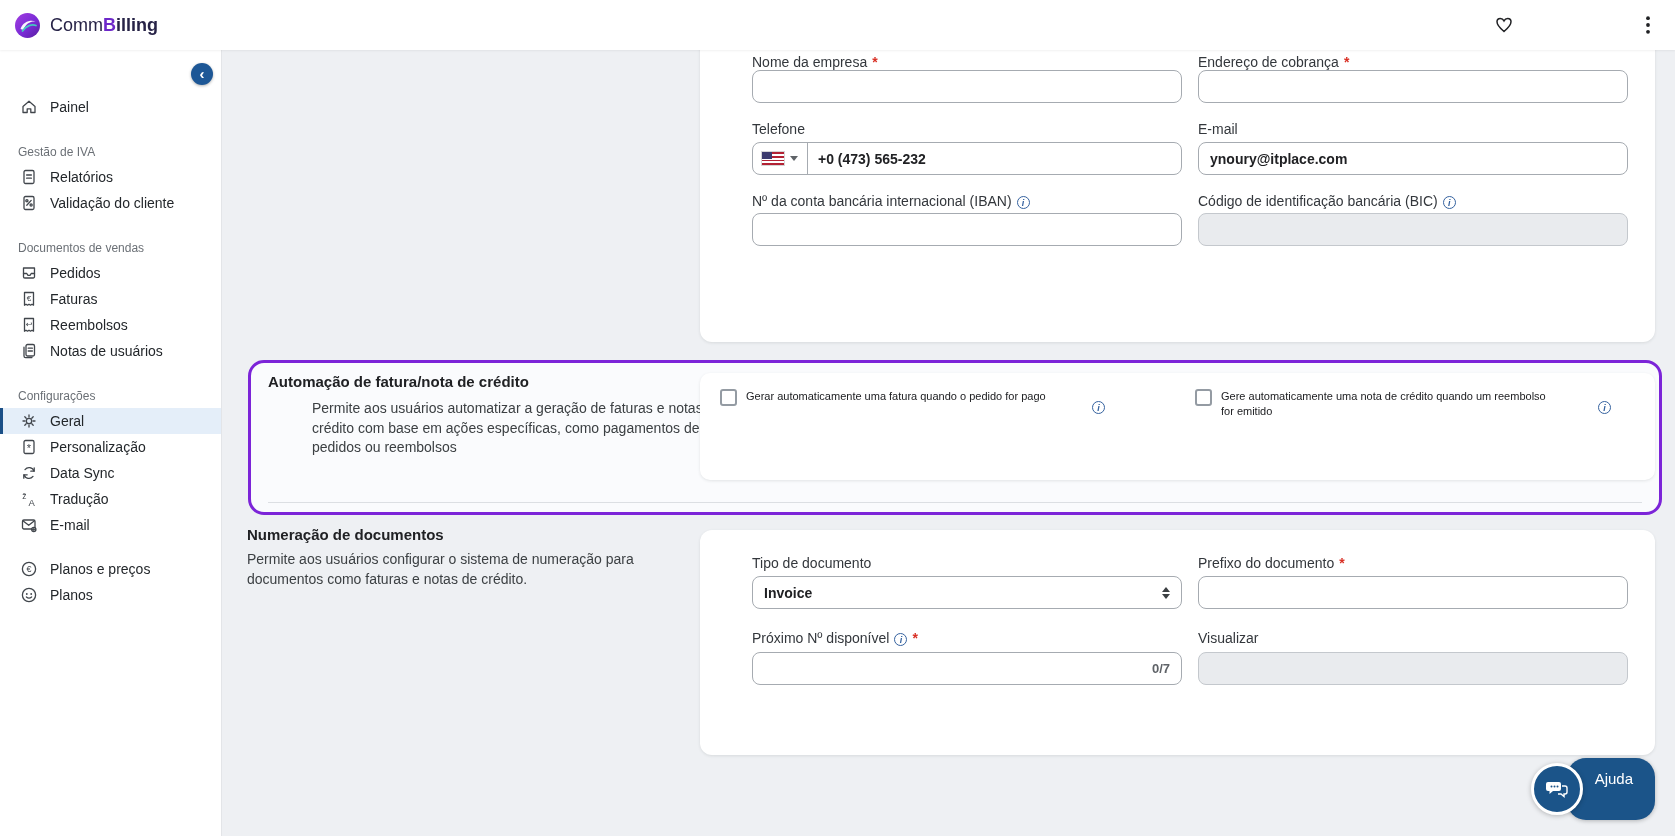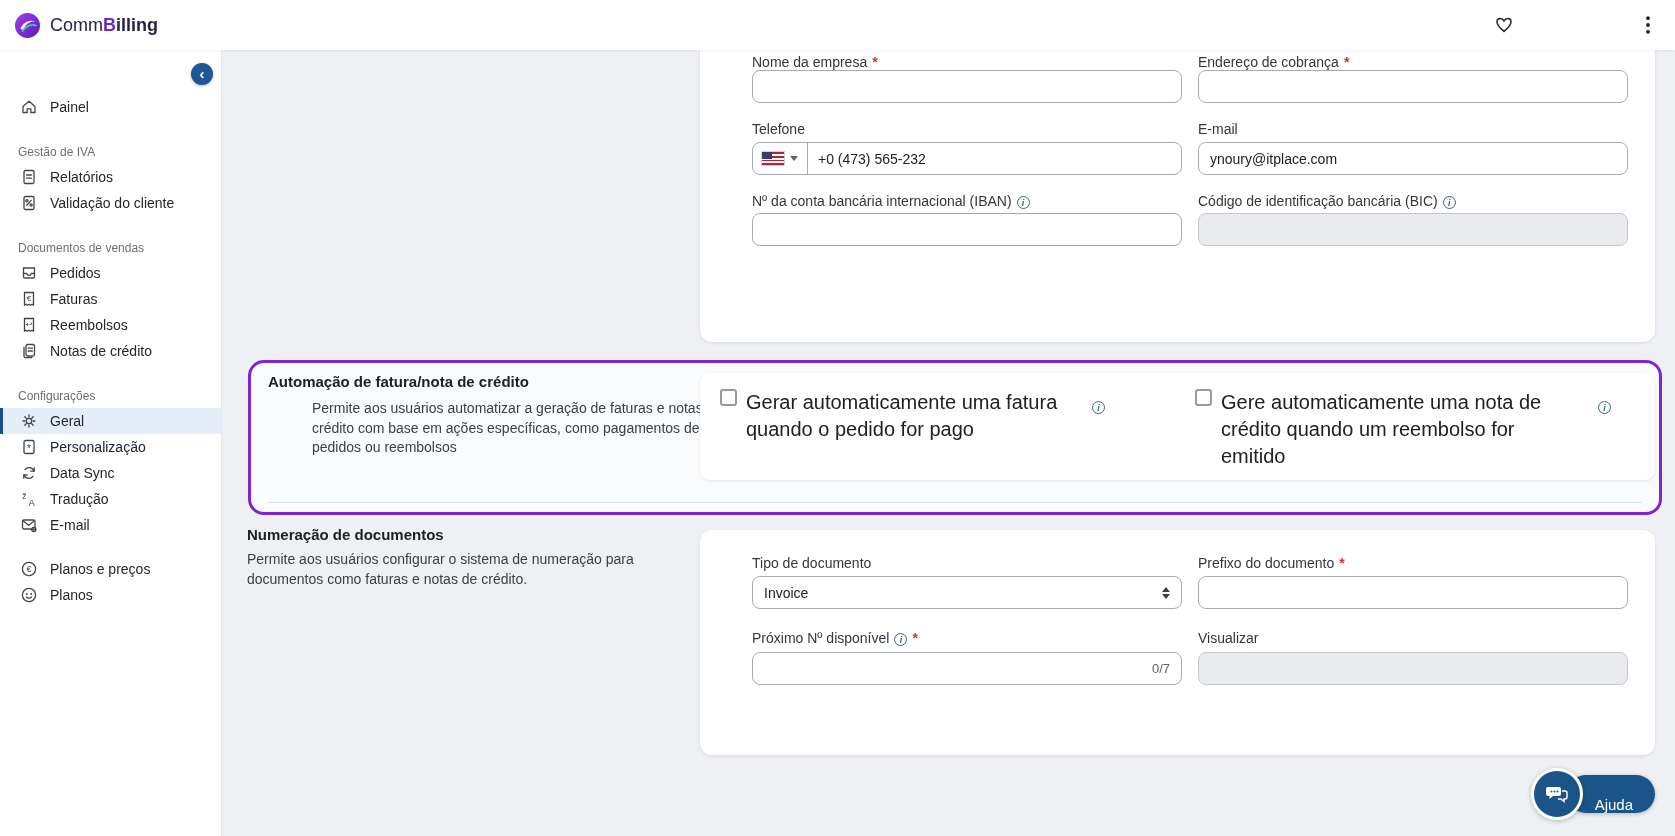--- a/index.html
+++ b/index.html
@@ -33,21 +33,21 @@
 
   
   #main{position:absolute;top:50px;left:223px;width:1452px;height:786px;background:#eef0f3;}
   .card{position:absolute;background:#fff;border-radius:12px;box-shadow:0 1px 3px rgba(60,64,67,.12);}
   .lbl{position:absolute;font-size:14px;color:#33373c;display:flex;align-items:flex-end;gap:5px;}
   .req{color:#d93025;font-weight:700;}
   .info-i{display:inline-block;width:13px;height:13px;border:1.3px solid #35629f;border-radius:50%;
           color:#35629f;font-size:9px;line-height:12px;text-align:center;font-weight:700;box-sizing:border-box;}
   .info-i::before{content:"i";font-style:italic;}
   .inp{position:absolute;width:430px;height:33px;border:1px solid #a6abb1;border-radius:8px;background:#fff;
-       box-sizing:border-box;font-size:14px;color:#202124;display:flex;align-items:center;padding:0 11px;}
+       box-sizing:border-box;font-size:14px;color:#202124;display:flex;align-items:center;padding:0 11px;font-weight:bold;}
   .inp.disabled{background:#e9ebee;border-color:#c4c8cd;}
   .counter{margin-left:auto;color:#5f6368;font-size:13px;}
   
   .phone-flagbox{display:flex;align-items:center;gap:6px;padding-right:9px;border-right:1px solid #a6abb1;
                  margin-right:10px;height:100%;cursor:pointer;}
   .flag{width:22px;height:13px;position:relative;background:repeating-linear-gradient(180deg,#b22234 0 1.9px,#fff 1.9px 3.8px);
         box-shadow:0 0 0 1px #d6d6d6;}
   .flag::after{content:"";position:absolute;left:0;top:0;width:10px;height:7px;background:#3c3b6e;}
   .caret{width:0;height:0;border-left:4px solid transparent;border-right:4px solid transparent;border-top:5px solid #5f6368;}
   
@@ -55,28 +55,28 @@
   .tri-up{width:0;height:0;border-left:4px solid transparent;border-right:4px solid transparent;border-bottom:5px solid #3c4043;}
   .tri-dn{width:0;height:0;border-left:4px solid transparent;border-right:4px solid transparent;border-top:5px solid #3c4043;}
   
   #highlight{position:absolute;left:25px;top:310px;width:1414px;height:155px;border:3px solid #7c24d8;
              border-radius:16px;background:#fafbfd;box-sizing:border-box;}
   .sec-title{position:absolute;font-size:15px;font-weight:700;color:#202124;}
   .sec-desc{position:absolute;font-size:14px;color:#3c4043;line-height:1.4;}
   .cbx{width:17px;height:17px;border:2px solid #949ba3;border-radius:3px;background:#fff;box-sizing:border-box;
        flex:0 0 17px;cursor:pointer;}
   .cb-row{position:absolute;display:flex;gap:9px;align-items:flex-start;}
-  .cb-text{font-size:20px;color:#202124;line-height:1.35;}
+  .cb-text{font-size:11px;color:#202124;line-height:1.35;}
   .divider{position:absolute;height:1px;background:#dcdfe3;}
   
   #help{position:absolute;right:20px;bottom:16px;display:flex;align-items:center;cursor:pointer;z-index:20;}
   .help-circle{width:46px;height:46px;border-radius:50%;background:#1b5489;border:3px solid #fff;
                box-shadow:0 1px 5px rgba(0,0,0,.25);display:flex;align-items:center;justify-content:center;z-index:2;}
-  .help-pill{height:38px;border-radius:19px;background:#1b5489;color:#fff;font-size:15px;display:flex;
-             align-items:flex-end;padding:0 22px 0 28px;margin-left:-16px;box-shadow:0 1px 4px rgba(0,0,0,.25);}
+  .help-pill{height:50px;border-radius:19px;background:#1b5489;color:#fff;font-size:15px;display:flex;
+             align-items:flex-start;padding:12px 22px 0 28px;margin-left:-16px;box-shadow:0 1px 4px rgba(0,0,0,.25);}
 </style>
 </head>
 <body>
 
 <div id="stage">
 
   <div id="header">
     <div class="brand">
       <svg width="27" height="27" viewBox="0 0 27 27">
         <defs>
@@ -159,21 +159,21 @@
         </svg>
       <span>Reembolsos</span>
     </div>
     <div class="side-item">
       <svg class="sic" viewBox="0 0 18 18">
           <rect x="6" y="2.5" width="8.5" height="11.5" rx="1.5"></rect>
           <line x1="8.2" y1="6.2" x2="12.4" y2="6.2"></line>
           <line x1="8.2" y1="9" x2="12.4" y2="9"></line>
           <path d="M4 5.2 V14 a1.6 1.6 0 0 0 1.6 1.6 H12"></path>
         </svg>
-      <span>Notas de crédito</span>
+      <span>Notas de usuários</span>
     </div>
 
     <div class="side-sec">Configurações</div>
 
     <div class="side-item active">
       <svg class="sic" viewBox="0 0 18 18">
           <circle cx="9" cy="9" r="2.7"></circle>
           <path d="M9 3 V5 M9 13 V15 M3 9 H5 M13 9 H15 M4.8 4.8 L6.2 6.2 M11.8 11.8 L13.2 13.2 M13.2 4.8 L11.8 6.2 M6.2 11.8 L4.8 13.2"></path>
         </svg>
       <span>Geral</span>

